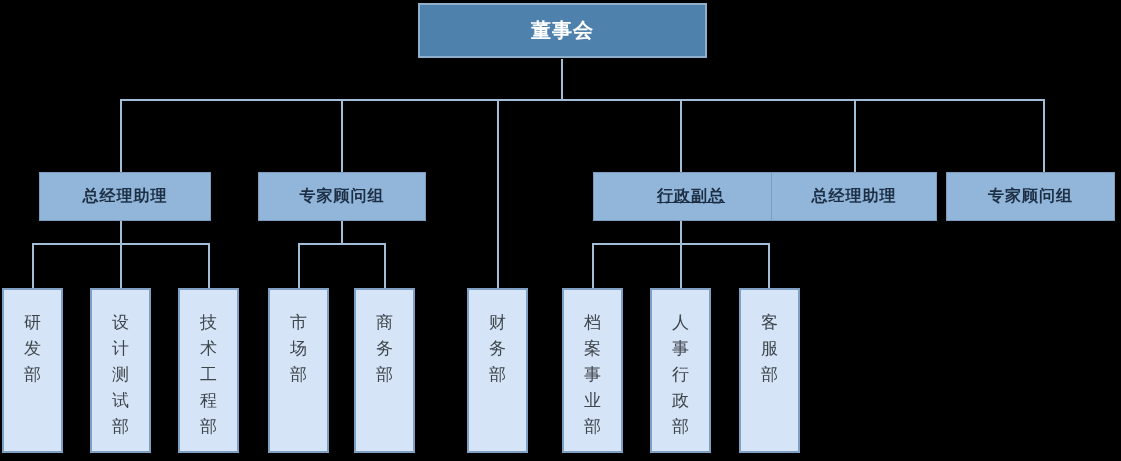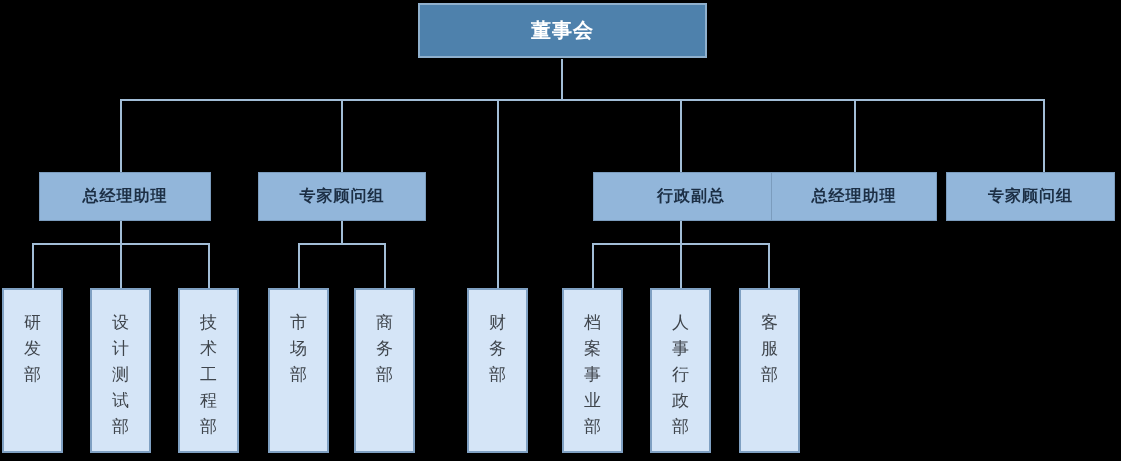--- a/index.html
+++ b/index.html
@@ -42,21 +42,21 @@
     font-size:17px;
     align-items:flex-start;justify-content:center;
     padding-top:20px;
     line-height:26px;
     white-space:pre-line;
     letter-spacing:0;
   }
   
   .m-tech{left:39px;width:172px;}
   .m-biz{left:258px;width:168px;}
-  .m-admin{left:593px;width:196px;}
+  .m-admin{left:593px;width:196px;text-decoration:underline;}
   .m-gm{left:771px;width:166px;}
   .m-exp{left:946px;width:169px;}
   
   .d-rnd{left:2px;}
   .d-design{left:90px;}
   .d-eng{left:178px;}
   .d-mkt{left:268px;}
   .d-biz{left:354px;}
   .d-fin{left:467px;}
   .d-arch{left:562px;}

